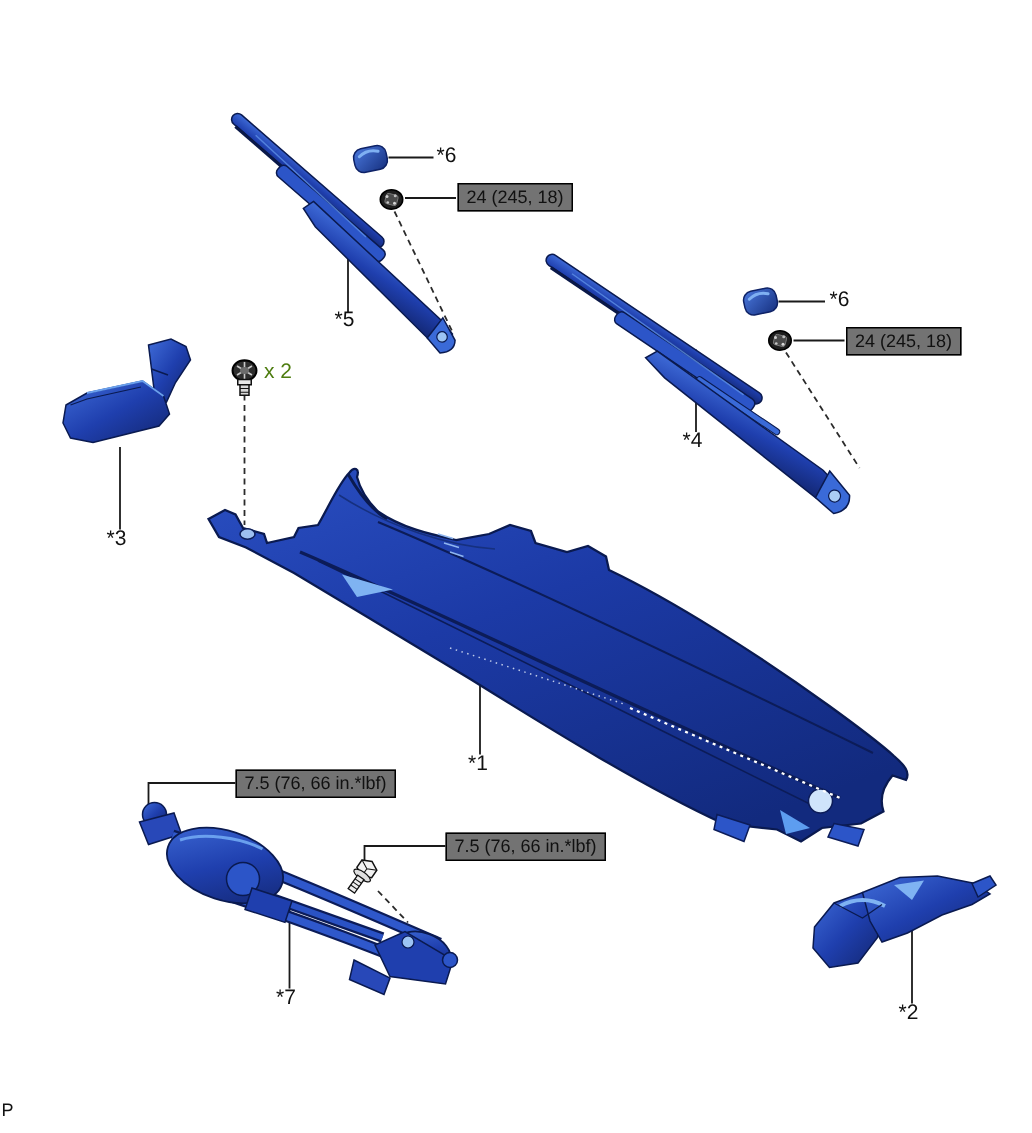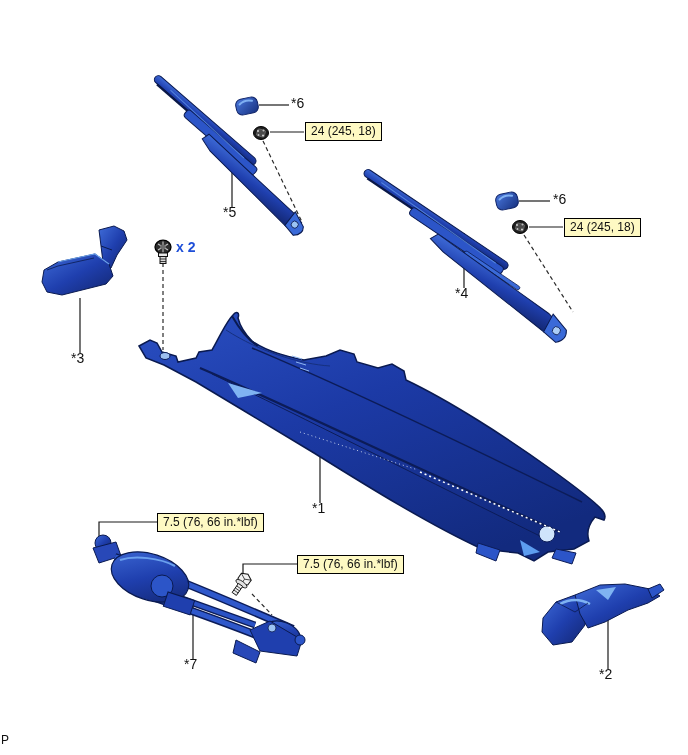--- a/index.html
+++ b/index.html
@@ -6,24 +6,24 @@
   #stage{
     position:relative;width:688px;height:755px;background:#fff;overflow:hidden;
     font-family:"Liberation Sans", sans-serif;color:#000;
   }
   #parts-svg{position:absolute;left:0;top:0;}
   .callout{
     position:absolute;font-size:14px;line-height:15px;color:#111;
     font-family:"Liberation Sans", sans-serif;white-space:nowrap;
   }
   .torque-box{
-    position:absolute;border:1px solid #000;background:#fef9c3;
+    position:absolute;border:1px solid #000;background:#737373;
     font-size:12px;line-height:14px;padding:1px 5px 2px 5px;white-space:nowrap;color:#111;
   }
-  .qty-note{position:absolute;font-size:14px;color:#1d4ed8;white-space:nowrap;font-weight:bold;}
+  .qty-note{position:absolute;font-size:14px;color:#4d7c0f;white-space:nowrap;}
   .corner-mark{position:absolute;left:1px;top:733px;font-size:12px;color:#111;}
 </style>
 </head>
 <body>
 
 <div id="stage">
 
 <svg id="parts-svg" width="688" height="755" viewBox="0 0 688 755">
   <defs>
     <linearGradient id="gBlue" x1="0" y1="0" x2="1" y2="1">

